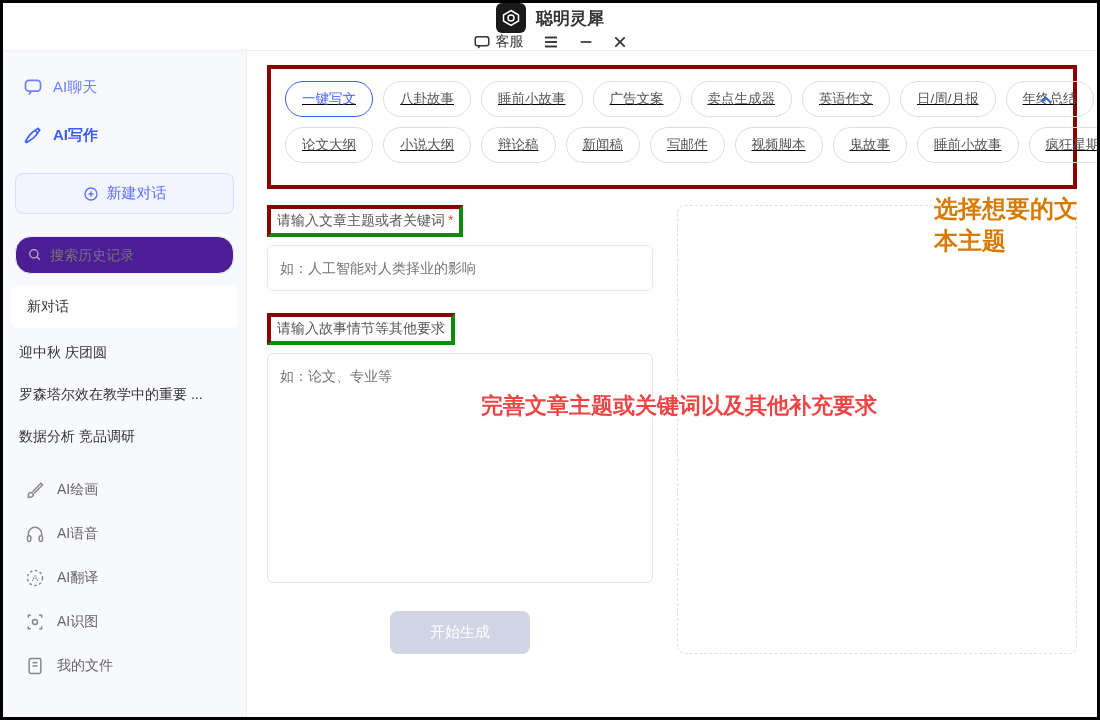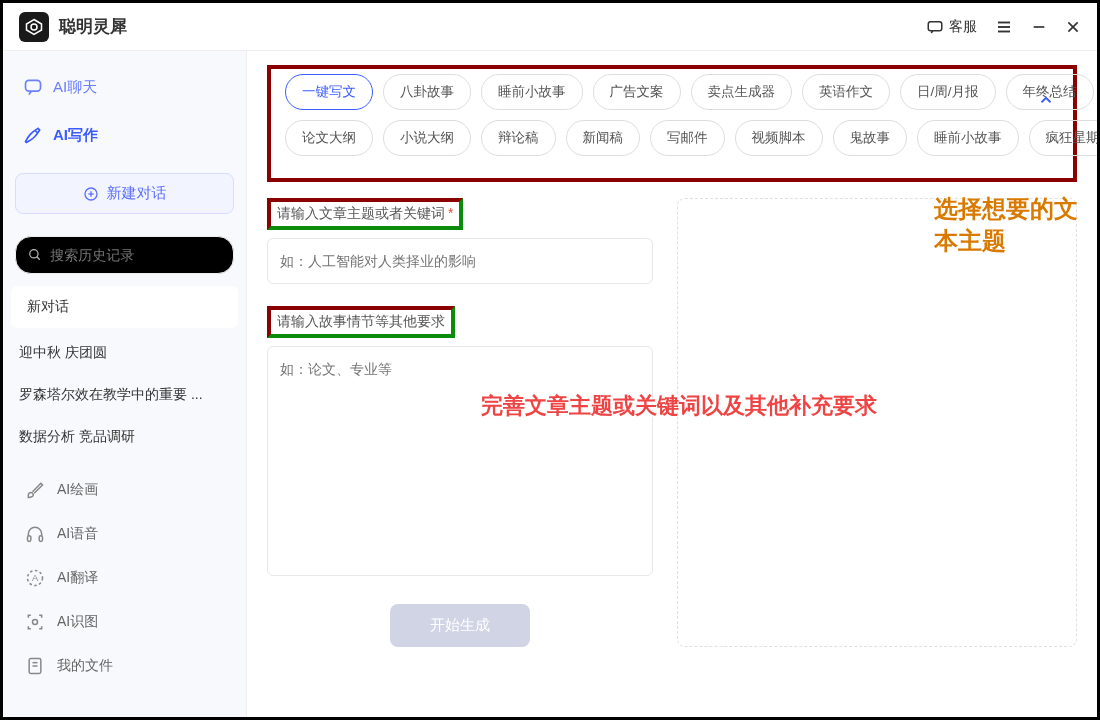--- a/index.html
+++ b/index.html
@@ -1,47 +1,47 @@
 <!DOCTYPE html>
 <html><head>
   <meta charset="utf-8">
   <style>
     * { margin: 0; padding: 0; box-sizing: border-box; }
     body { font-family: "Microsoft YaHei", -apple-system, sans-serif; background: #fff; width: 1100px; height: 720px; overflow: hidden; border: 3px solid #000; }
     
-    .titlebar { display: flex; align-items: center; justify-content: space-between; height: 48px; padding: 0 16px; border-bottom: 1px solid #eee; }
+    .titlebar { display: flex; align-items: center; justify-content: space-between; height: 48px; padding: 0 16px; border-bottom: 1px solid #eee; flex-direction: column; }
     .titlebar-left { display: flex; align-items: center; gap: 10px; }
     .app-logo { width: 30px; height: 30px; background: #1a1a1a; border-radius: 6px; display: flex; align-items: center; justify-content: center; }
     .app-title { font-size: 17px; font-weight: 600; color: #333; }
     .titlebar-right { display: flex; align-items: center; gap: 18px; }
     .cs-link { display: flex; align-items: center; gap: 5px; color: #333; font-size: 14px; cursor: pointer; }
     .win-controls { display: flex; gap: 18px; align-items: center; }
     .win-btn { cursor: pointer; display: flex; align-items: center; justify-content: center; }
     
     .layout { display: flex; height: calc(100% - 48px); }
     
     .sidebar { width: 244px; background: #f8f9fc; border-right: 1px solid #eee; display: flex; flex-direction: column; padding: 12px 0; }
     .nav-item { display: flex; align-items: center; gap: 10px; padding: 14px 20px; cursor: pointer; color: #3b5bff; font-size: 15px; }
     .nav-item.active { color: #3b5bff; font-weight: 600; }
     .nav-item.inactive { color: #6b7fff; }
     
     .new-chat-btn { margin: 14px 12px; padding: 10px; border: 1px solid #d6ddff; background: #f2f4ff; border-radius: 8px; color: #5d6fff; font-size: 15px; display: flex; align-items: center; justify-content: center; gap: 8px; cursor: pointer; }
     
-    .search-box { margin: 8px 12px; padding: 10px 12px; background: #000000; border: 1px solid #eee; border-radius: 16px; display: flex; align-items: center; gap: 8px; }
+    .search-box { margin: 8px 12px; padding: 10px 12px; background: #4c1d95; border: 1px solid #eee; border-radius: 16px; display: flex; align-items: center; gap: 8px; }
     .search-box input { border: none; outline: none; font-size: 14px; color: #999; width: 100%; background: transparent; }
     
     .history-item { padding: 12px 16px; font-size: 14px; color: #333; cursor: pointer; white-space: nowrap; overflow: hidden; text-overflow: ellipsis; }
     .history-item.first { background: #fff; border-radius: 6px; margin: 4px 8px; }
     
     .tool-section { margin-top: 10px; }
     .tool-item { display: flex; align-items: center; gap: 12px; padding: 12px 22px; cursor: pointer; color: #666; font-size: 14px; }
     
     .main { flex: 1; padding: 14px 20px; position: relative; overflow: hidden; }
     
-    .tag-panel { border: 4px solid #8b0000; padding: 5px 54px 12px 14px; position: relative; }
+    .tag-panel { border: 4px solid #8b0000; padding: 12px 54px 12px 14px; position: relative; text-decoration: underline; }
     .tag-row { display: flex; gap: 10px; margin-bottom: 10px; flex-wrap: nowrap; }
     .tag-row:last-child { margin-bottom: 0; }
     .tag { padding: 8px 16px; border: 1px solid #ddd; border-radius: 18px; font-size: 13.5px; color: #555; cursor: pointer; white-space: nowrap; }
     .tag.selected { border-color: #3b5bff; color: #3b5bff; }
     .collapse-arrow { position: absolute; right: 18px; top: 22px; cursor: pointer; }
     
     .form-area { display: flex; gap: 24px; margin-top: 16px; }
     .form-left { flex: 1; }
     .form-right { width: 400px; border: 1px dashed #e0e0e0; border-radius: 8px; min-height: 420px; }
     

